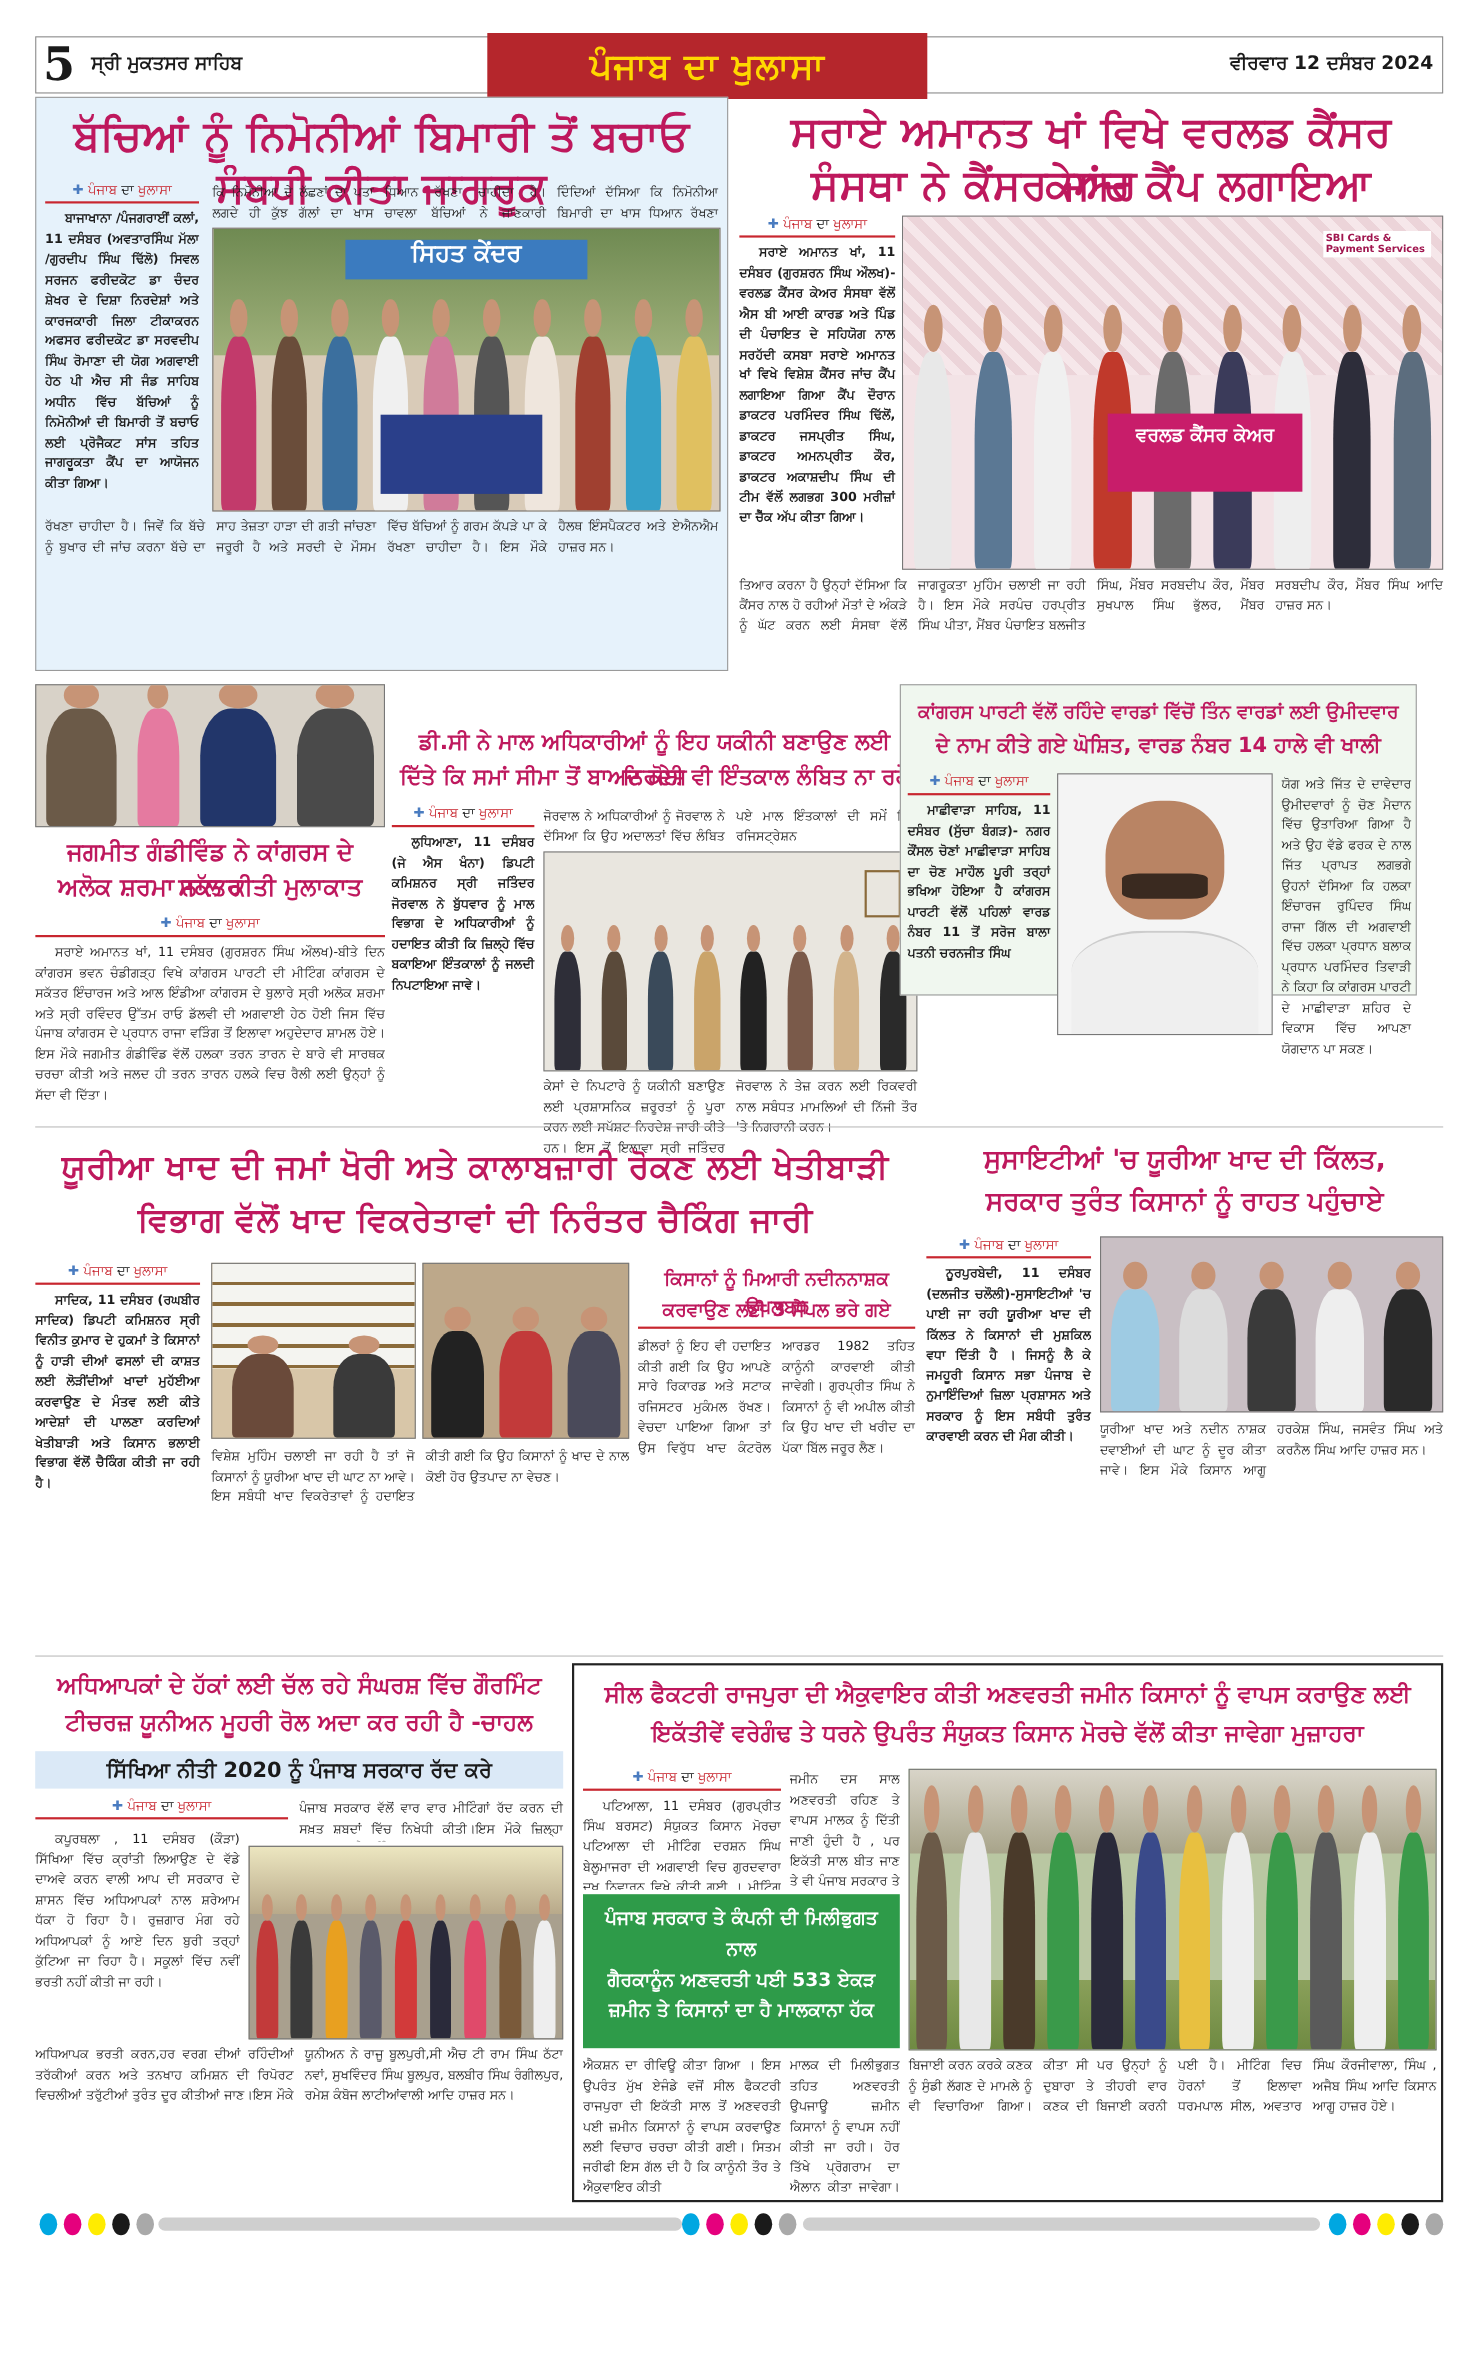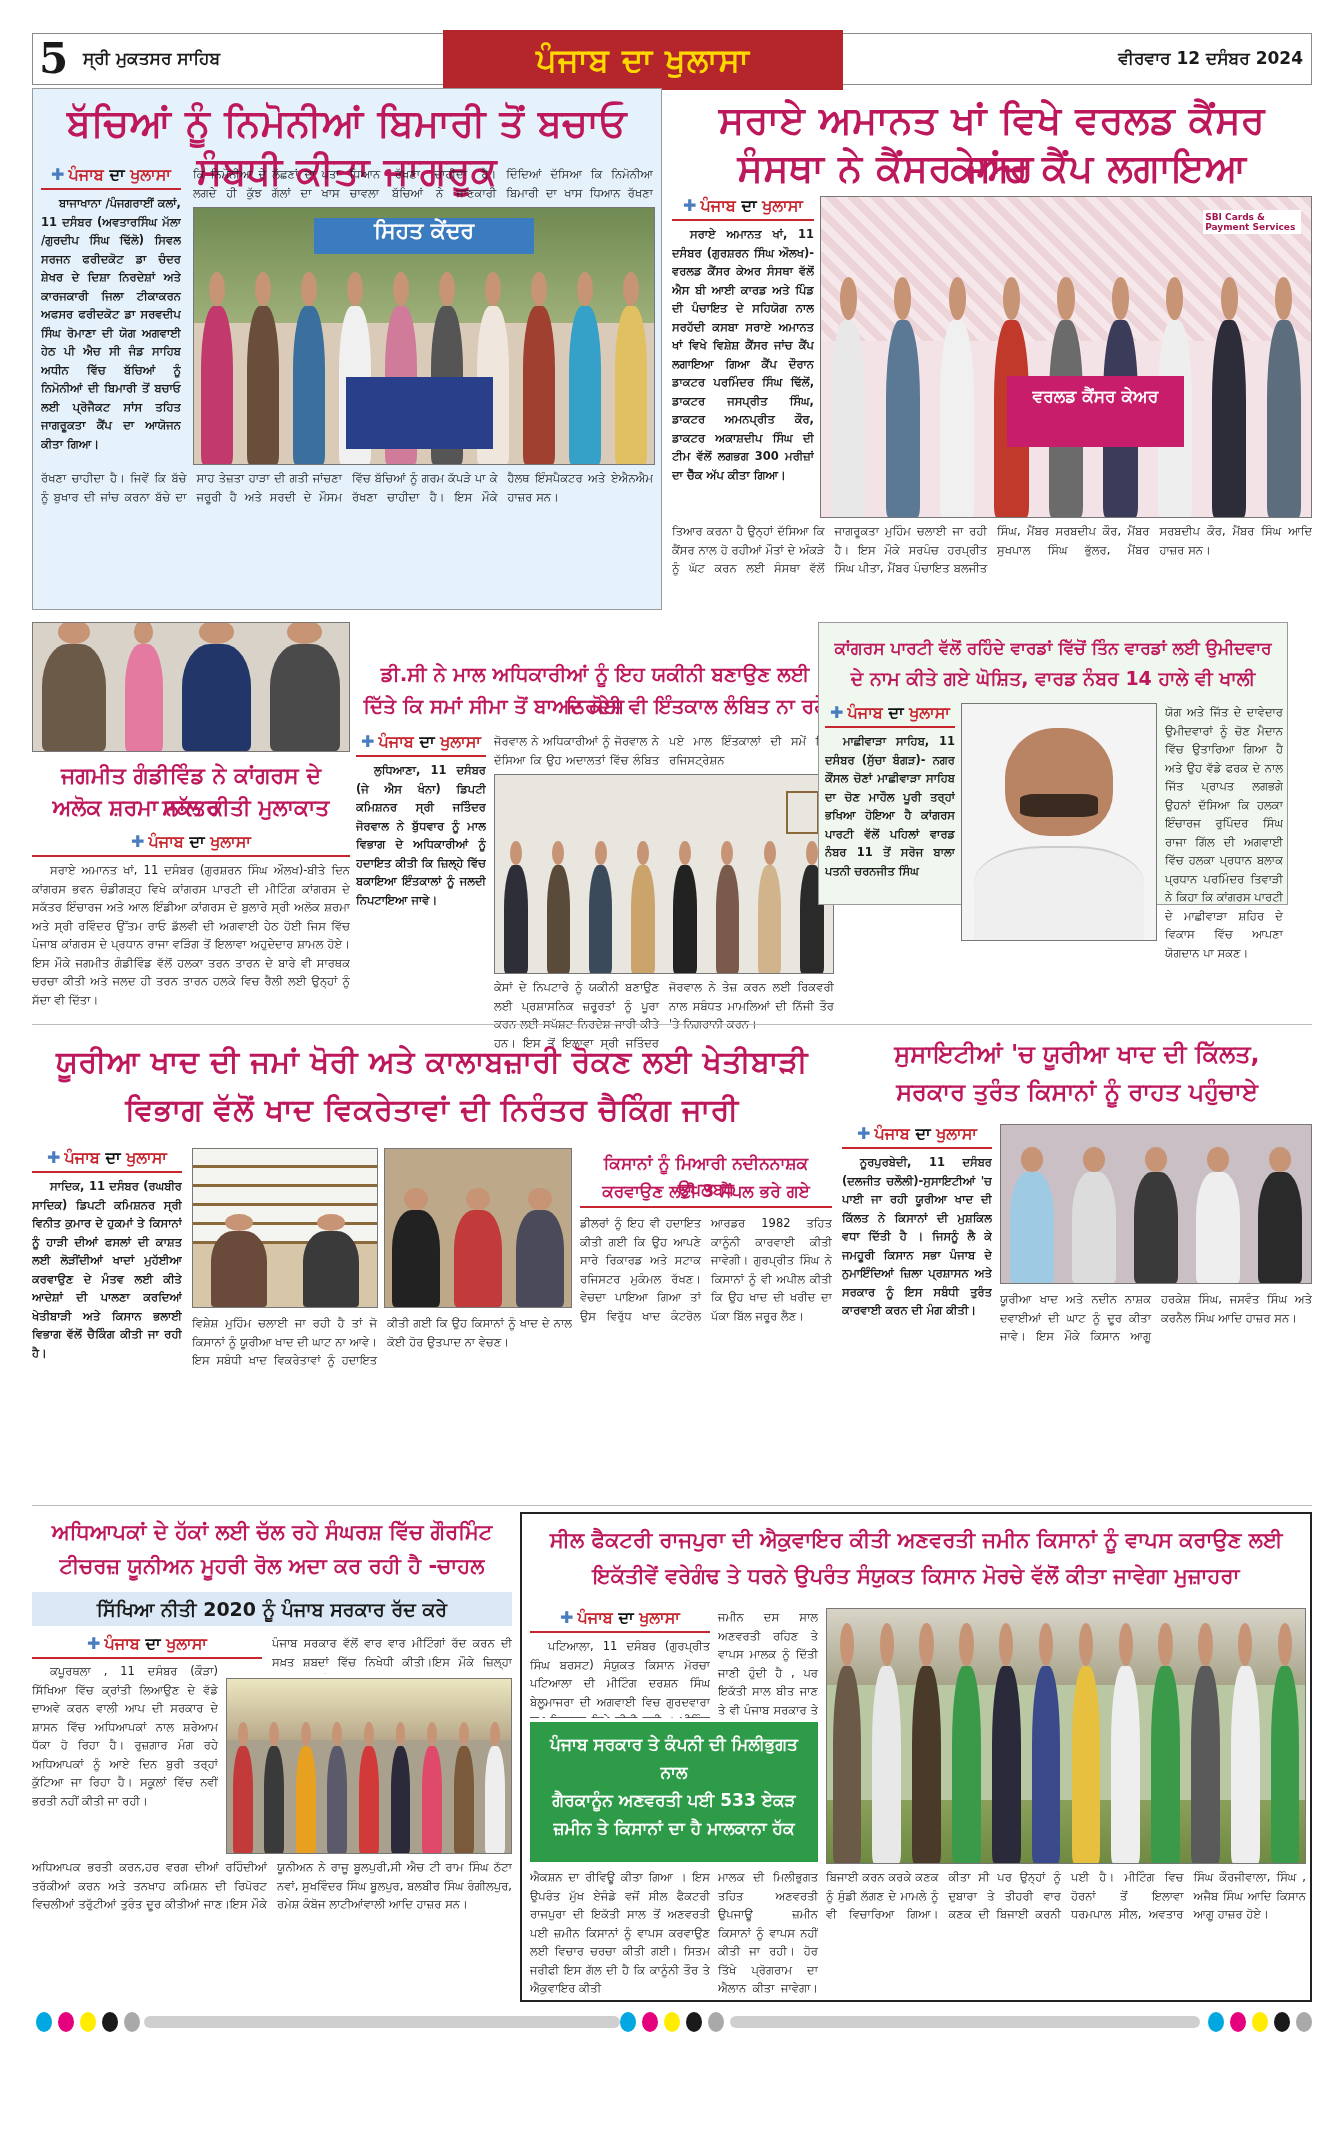--- a/index.html
+++ b/index.html
@@ -15,21 +15,21 @@
   .dateline { position: absolute; right: 8px; top: 14px; font-size: 17px; font-weight: bold; }
 
   .box { position: absolute; border: 1px solid #9a9a9a; }
   .tint-blue { background: #e6f2fb; }
   .tint-green { background: #f0f7ef; }
   .headline { font-weight: bold; text-align: center; color: #be185d; font-family: "DejaVu Sans", sans-serif; }
   .h-xl { font-size: 38px; line-height: 48px; letter-spacing: 0.5px; }
   .h-m { font-size: 22px; line-height: 32px; }
   .h-s { font-size: 19px; line-height: 26px; }
 
-  .byline { font-size: 16px; font-weight: bold; text-align: center; padding-bottom: 4px; border-bottom: 2px solid #c8262f; margin-bottom: 4px; }
+  .byline { font-size: 12px; font-weight: normal; text-align: center; padding-bottom: 4px; border-bottom: 2px solid #c8262f; margin-bottom: 4px; }
   .byline .b-red { color: #c8262f; }
   .byline .b-blk { color: #111; }
   .byline .b-ico { color: #4a7cc0; margin-right: 4px; }
 
   .body-text { font-size: 11.5px; line-height: 18.5px; text-align: justify; color: #1d1d1d; }
   .col { position: absolute; overflow: hidden; }
   .lead { text-indent: 18px; font-weight: bold; }
 
   .photo { position: absolute; overflow: hidden; border: 1px solid #777; }
   .photo .sky { position: absolute; left:0; top:0; width:100%; height:45%; }

